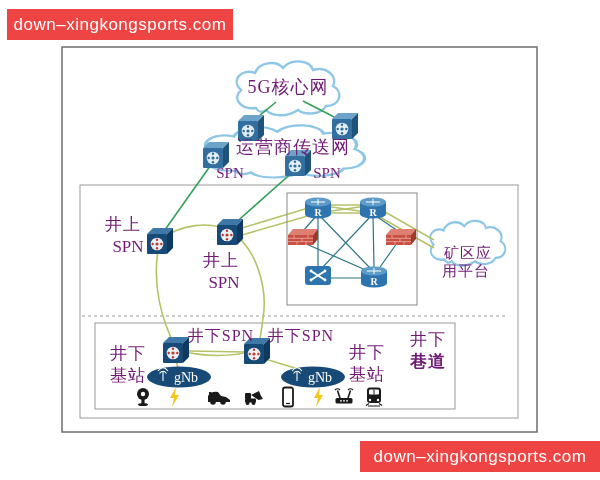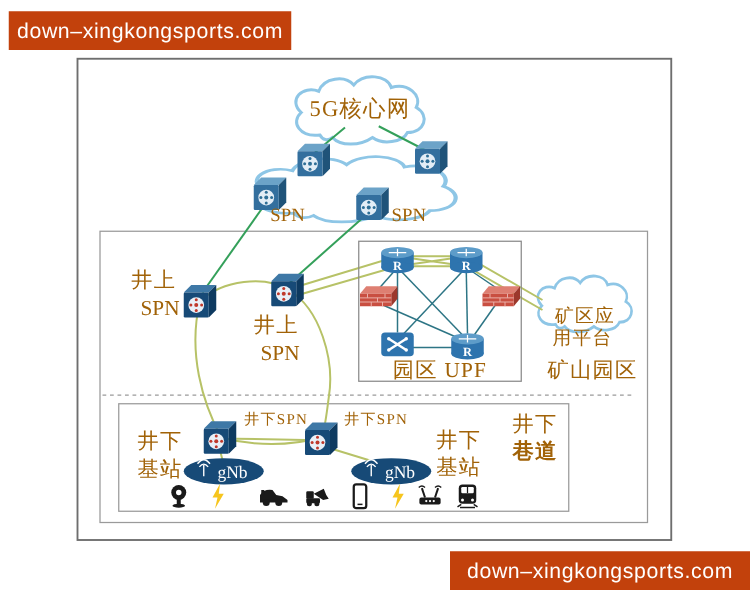--- a/index.html
+++ b/index.html
@@ -1,24 +1,24 @@
 <!DOCTYPE html>
 <html><head>
 <meta charset="utf-8">
 <style>
   html,body{margin:0;padding:0;background:#fff;}
   .stage{position:relative;width:600px;height:480px;background:#ffffff;overflow:hidden;
          font-family:"Liberation Serif","DejaVu Serif",serif;}
   svg.diagram{position:absolute;left:0;top:0;}
   .lbl{position:absolute;transform:translate(-50%,-50%);white-space:nowrap;
-       color:#a16207;font-size:17px;letter-spacing:1px;}
+       color:#701a75;font-size:17px;letter-spacing:1px;}
   .lbl.big{font-size:18px;}
   .lbl.small{font-size:15px;}
-  .lbl.mid{font-size:12px;}
-  .wm{position:absolute;background:#c2410c;color:#ffffff;
+  .lbl.mid{font-size:16px;}
+  .wm{position:absolute;background:#ef4444;color:#ffffff;
       font-family:"Liberation Sans","DejaVu Sans",sans-serif;font-size:17px;
       display:flex;align-items:center;justify-content:center;letter-spacing:0.5px;}
   .wm.top{left:7px;top:9px;width:226px;height:31px;}
   .wm.bottom{left:360px;top:441px;width:240px;height:31px;}
 </style>
 </head>
 <body>
 
 <div class="stage">
 
@@ -188,30 +188,29 @@
       <rect x="-7" y="-9.5" width="14" height="15.5" rx="3" fill="#1a1a1a"></rect>
       <rect x="-5" y="-7.5" width="10" height="5" rx="1" fill="#ffffff"></rect>
       <line x1="0" y1="-7.5" x2="0" y2="-2.5" stroke="#1a1a1a" stroke-width="1"></line>
       <circle cx="-4" cy="3" r="1.2" fill="#ffffff"></circle>
       <circle cx="4" cy="3" r="1.2" fill="#ffffff"></circle>
       <path d="M -8,8.5 L -5,6.5 M 8,8.5 L 5,6.5 M -6,9 L 6,9" stroke="#1a1a1a" stroke-width="1.2"></path>
     </g>
   </svg>
 
   <div class="lbl big" style="left:288px;top:87px;">5G核心网</div>
+  <div class="lbl big" style="left:293px;top:147px;">运营商传送网</div>
   <div class="lbl small" style="left:230px;top:173px;letter-spacing:0;">SPN</div>
   <div class="lbl small" style="left:327px;top:173px;letter-spacing:0;">SPN</div>
 
   <div class="lbl" style="left:123px;top:224px;">井上</div>
   <div class="lbl" style="left:128px;top:247px;letter-spacing:0;">SPN</div>
   <div class="lbl" style="left:221px;top:260px;">井上</div>
   <div class="lbl" style="left:224px;top:283px;letter-spacing:0;">SPN</div>
 
-  <div class="lbl" style="left:352px;top:296px;">园区 UPF</div>
-  <div class="lbl" style="left:474px;top:296px;">矿山园区</div>
 
   <div class="lbl small" style="left:468px;top:238px;margin-top:15px;">矿区应</div>
   <div class="lbl small" style="left:466px;top:271px;">用平台</div>
 
   <div class="lbl mid" style="left:221px;top:336px;">井下SPN</div>
   <div class="lbl mid" style="left:301px;top:336px;">井下SPN</div>
 
   <div class="lbl" style="left:128px;top:353px;">井下</div>
   <div class="lbl" style="left:128px;top:375px;">基站</div>
   <div class="lbl" style="left:367px;top:352px;">井下</div>

